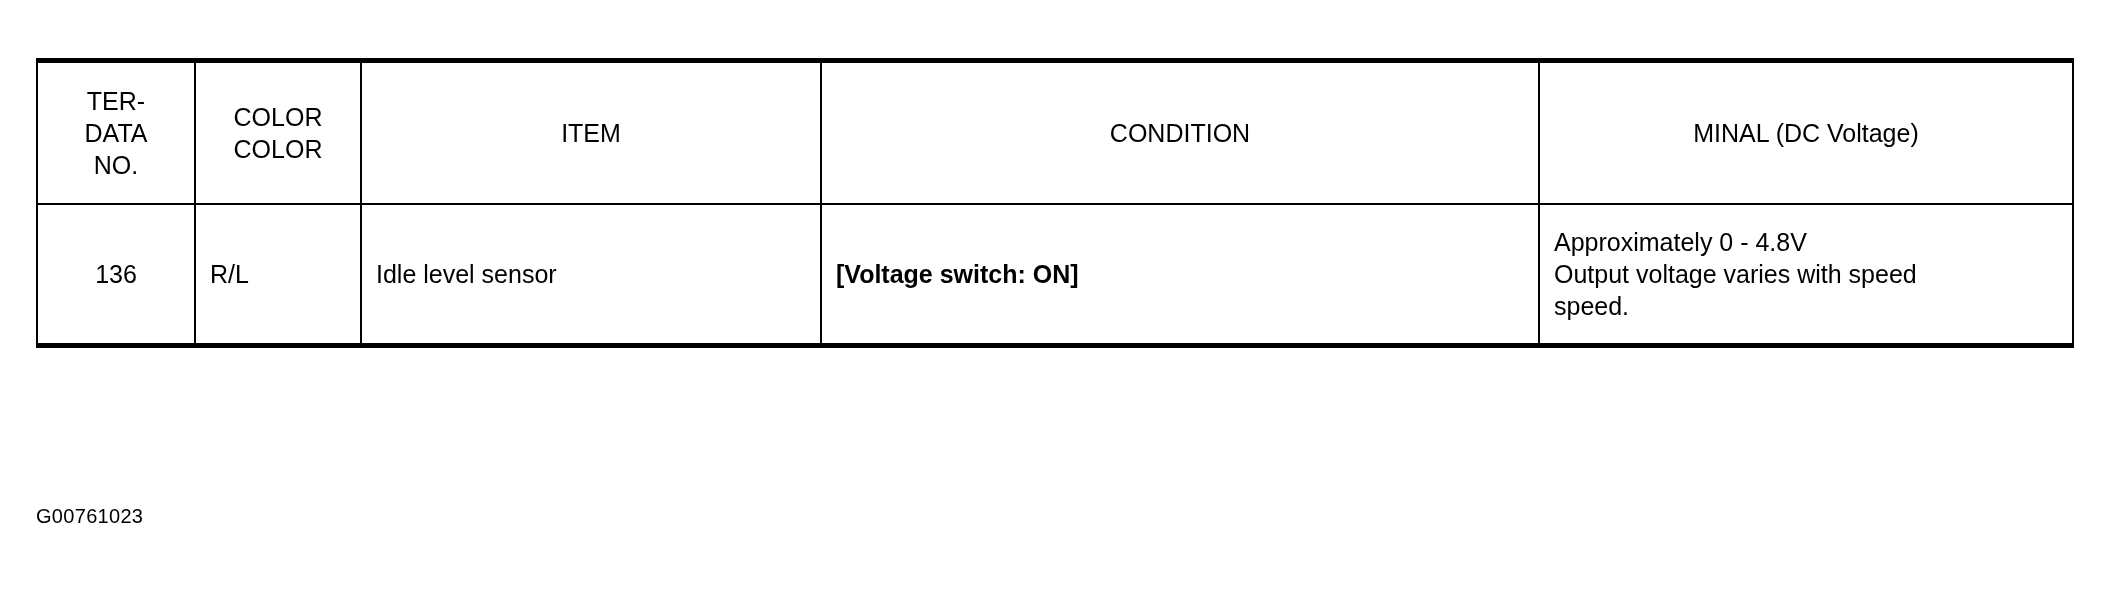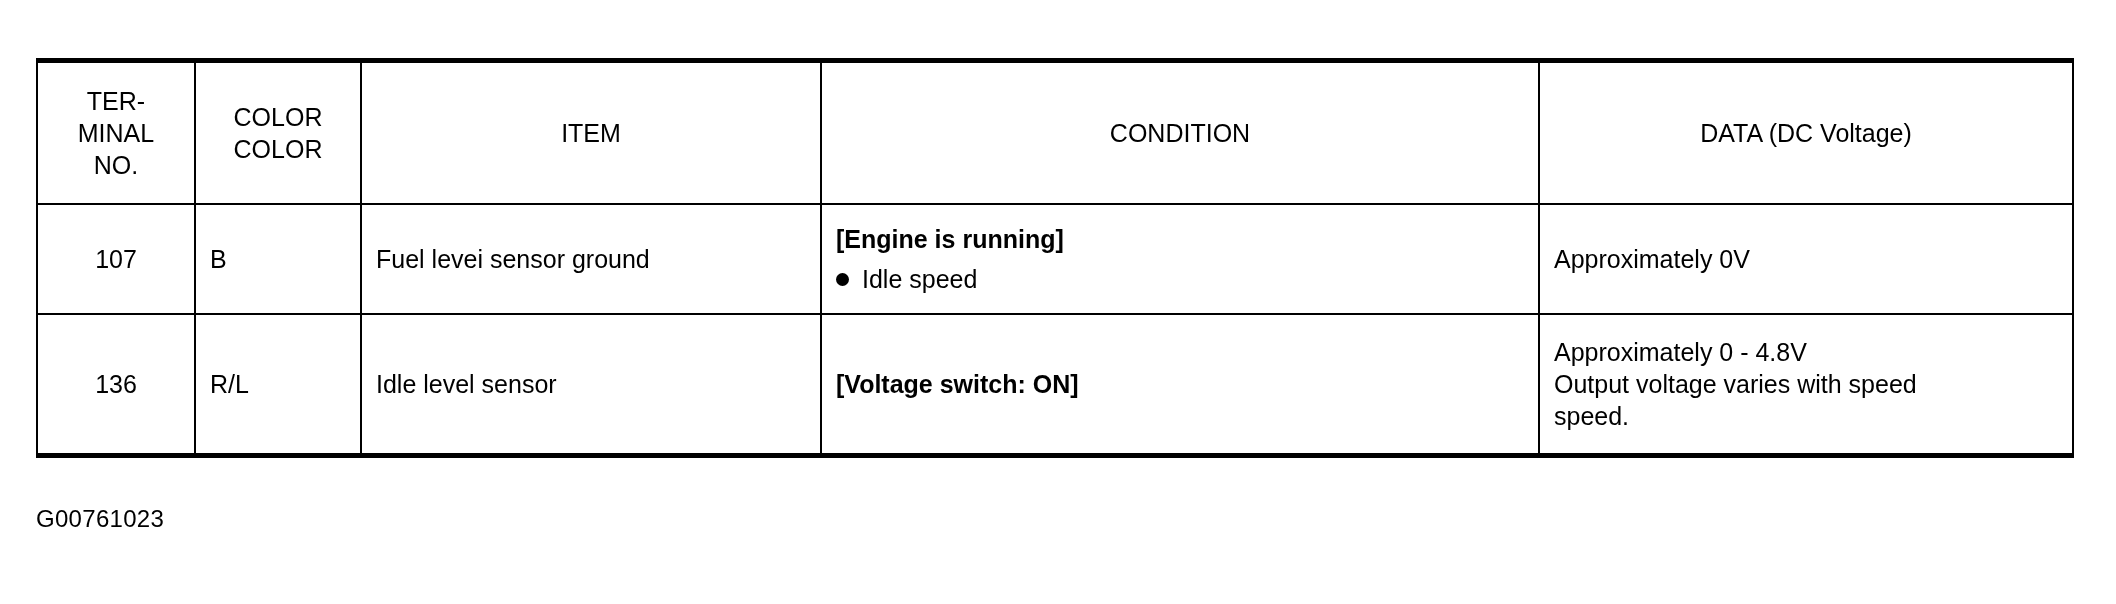--- a/index.html
+++ b/index.html
@@ -96,21 +96,21 @@
   }
 
   .data-line {
     display: block;
   }
 
   .figure-id {
     position: absolute;
     left: 36px;
     top: 505px;
-    font-size: 24px;
+    font-size: 20px;
     letter-spacing: 0.3px;
   }
 </style>
 </head>
 <body>
 
 <div class="page">
 
   <div class="table-wrap">
     <table class="spec">
@@ -118,45 +118,33 @@
         <col class="col-term">
         <col class="col-wire">
         <col class="col-item">
         <col class="col-cond">
         <col class="col-data">
       </colgroup>
       <thead>
         <tr>
           <td class="c-center">
             <span>TER-</span><br>
-            <span>MINAL</span><br>
+            <span>DATA</span><br>
             <span>NO.</span>
           </td>
           <td class="c-center">
             <span>COLOR</span><br>
             <span>COLOR</span>
           </td>
           <td class="c-center">ITEM</td>
           <td class="c-center">CONDITION</td>
-          <td class="c-center">DATA (DC Voltage)</td>
+          <td class="c-center">MINAL (DC Voltage)</td>
         </tr>
       </thead>
       <tbody>
-        <tr class="row-1">
-          <td class="c-center">107</td>
-          <td class="c-left">B</td>
-          <td class="c-left">Fuel levei sensor ground</td>
-          <td class="c-left cond-cell">
-            <span class="headline bold">[Engine is running]</span>
-            <span class="bullet-line"><span class="bullet-dot"></span><span>Idle speed</span></span>
-          </td>
-          <td class="c-left">
-            <span class="data-line">Approximately 0V</span>
-          </td>
-        </tr>
         <tr class="row-2">
           <td class="c-center">136</td>
           <td class="c-left">R/L</td>
           <td class="c-left">Idle level sensor</td>
           <td class="c-left cond-cell">
             <span class="headline bold">[Voltage switch: ON]</span>
           </td>
           <td class="c-left">
             <span class="data-line">Approximately 0 - 4.8V</span>
             <span class="data-line">Output voltage varies with speed</span>

